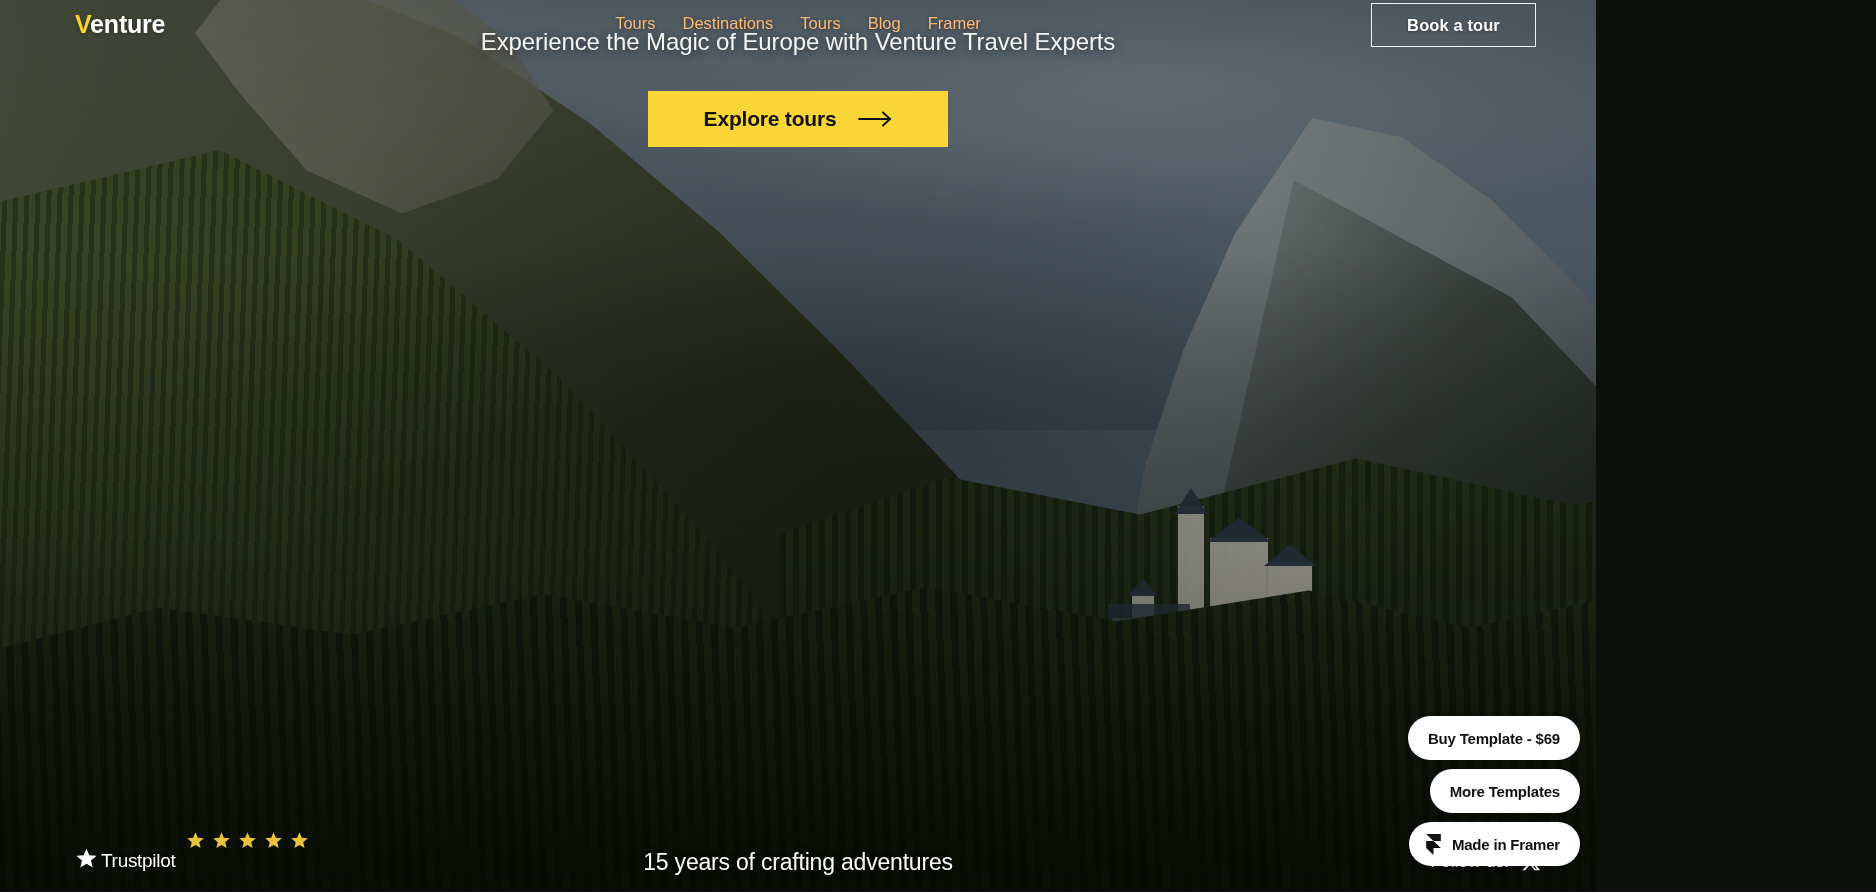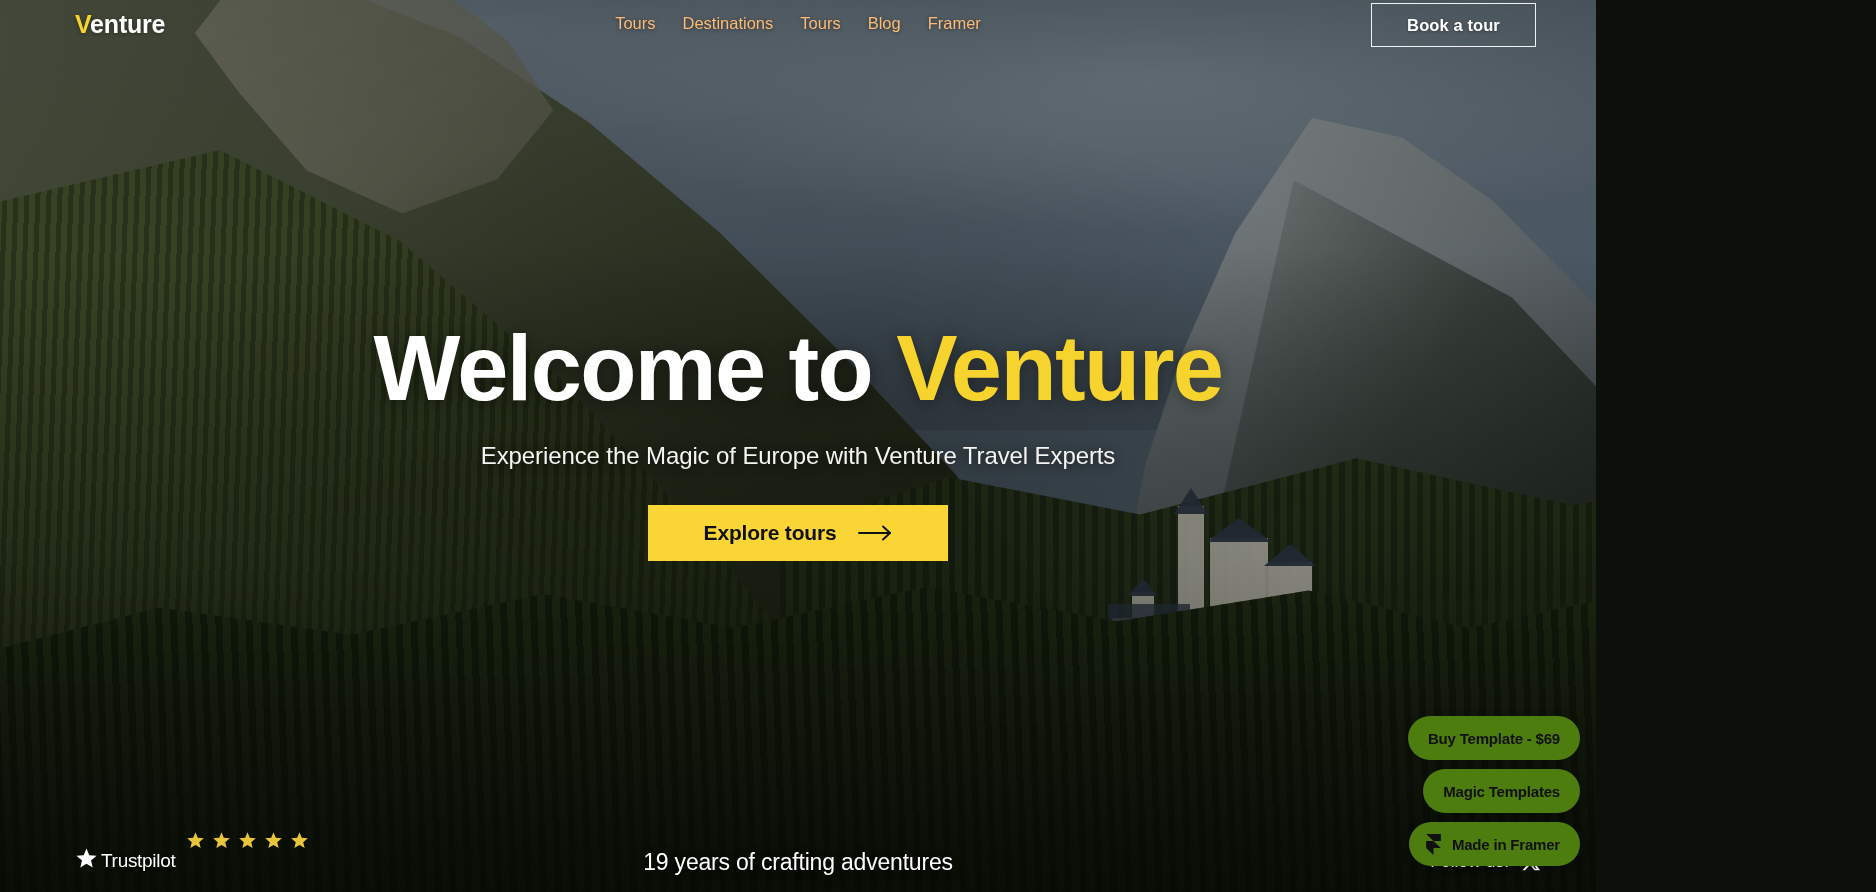--- a/index.html
+++ b/index.html
@@ -215,21 +215,21 @@
   }
   .social-icon { display:flex; align-items:center; color:#fff; }
 
   
   .badges {
     position:absolute; right:16px; bottom:26px;
     display:flex; flex-direction:column; gap:9px; align-items:flex-end;
     z-index:60;
   }
   .badge {
-    background:#4d7c0f; color:#111111;
+    background:#ffffff; color:#111111;
     border-radius:22px; height:44px;
     display:flex; align-items:center; justify-content:center;
     padding:0 20px; gap:10px;
     font-size:15px; font-weight:700; letter-spacing:-.2px;
     box-shadow:0 2px 10px rgba(0,0,0,.22);
     cursor:pointer; white-space:nowrap;
   }
   .badge.framer { padding-left:16px; }
   .framer-logo { display:flex; align-items:center; }
 </style>
@@ -280,21 +280,20 @@
       <a href="#">Destinations</a>
       <a href="#">Tours</a>
       <a href="#">Blog</a>
       <a href="#">Framer</a>
     </nav>
 
     <button class="book-btn">Book a tour</button>
   </div>
 
   <div class="hero">
-    <h1 class="hero-title"><span>Welcome to </span><span class="accent">Venture</span></h1>
     <p class="hero-sub">Experience the Magic of Europe with Venture Travel Experts</p>
     <button class="cta">
       <span>Explore tours</span>
       <span class="arrow">
         <svg width="34" height="16" viewBox="0 0 34 16" fill="none">
           <path d="M1 8H32" stroke="#111" stroke-width="1.9" stroke-linecap="round"></path>
           <path d="M25 1.5L32 8L25 14.5" stroke="#111" stroke-width="1.9" stroke-linecap="round" stroke-linejoin="round" fill="none"></path>
         </svg>
       </span>
     </button>
@@ -323,35 +322,35 @@
           </svg>
         <svg width="19" height="19" viewBox="0 0 24 24">
             <path d="M12 1.6l2.9 7.0 7.6.6-5.8 4.9 1.8 7.4L12 17.6 5.5 21.5l1.8-7.4L1.5 9.2l7.6-.6z" fill="#E8C33C"></path>
           </svg>
         <svg width="19" height="19" viewBox="0 0 24 24">
             <path d="M12 1.6l2.9 7.0 7.6.6-5.8 4.9 1.8 7.4L12 17.6 5.5 21.5l1.8-7.4L1.5 9.2l7.6-.6z" fill="#E8C33C"></path>
           </svg>
       </div>
     </div>
 
-    <div class="tagline">19 years of crafting adventures</div>
+    <div class="tagline">15 years of crafting adventures</div>
 
     <div class="follow">
       <span class="follow-label">Follow us:</span>
       <span class="social-icon">
         <svg width="20" height="20" viewBox="0 0 24 24" fill="#ffffff">
           <path d="M18.2 2h3.3l-7.2 8.3L22.8 22h-6.6l-5.2-6.8L4.9 22H1.6l7.7-8.8L1.3 2h6.8l4.7 6.2L18.2 2zm-1.2 18h1.8L7.1 3.9H5.2L17 20z"></path>
         </svg>
       </span>
     </div>
   </div>
 
   <div class="badges">
     <div class="badge">Buy Template - $69</div>
-    <div class="badge">Magic Templates</div>
+    <div class="badge">More Templates</div>
     <div class="badge framer">
       <span class="framer-logo">
         <svg width="17" height="21" viewBox="0 0 14 20" fill="#111111">
           <path d="M0 0h14v6.667H7L0 0zM0 6.667h7l7 6.666H0V6.667zM0 13.333h7V20L0 13.333z"></path>
         </svg>
       </span>
       <span>Made in Framer</span>
     </div>
   </div>
 

